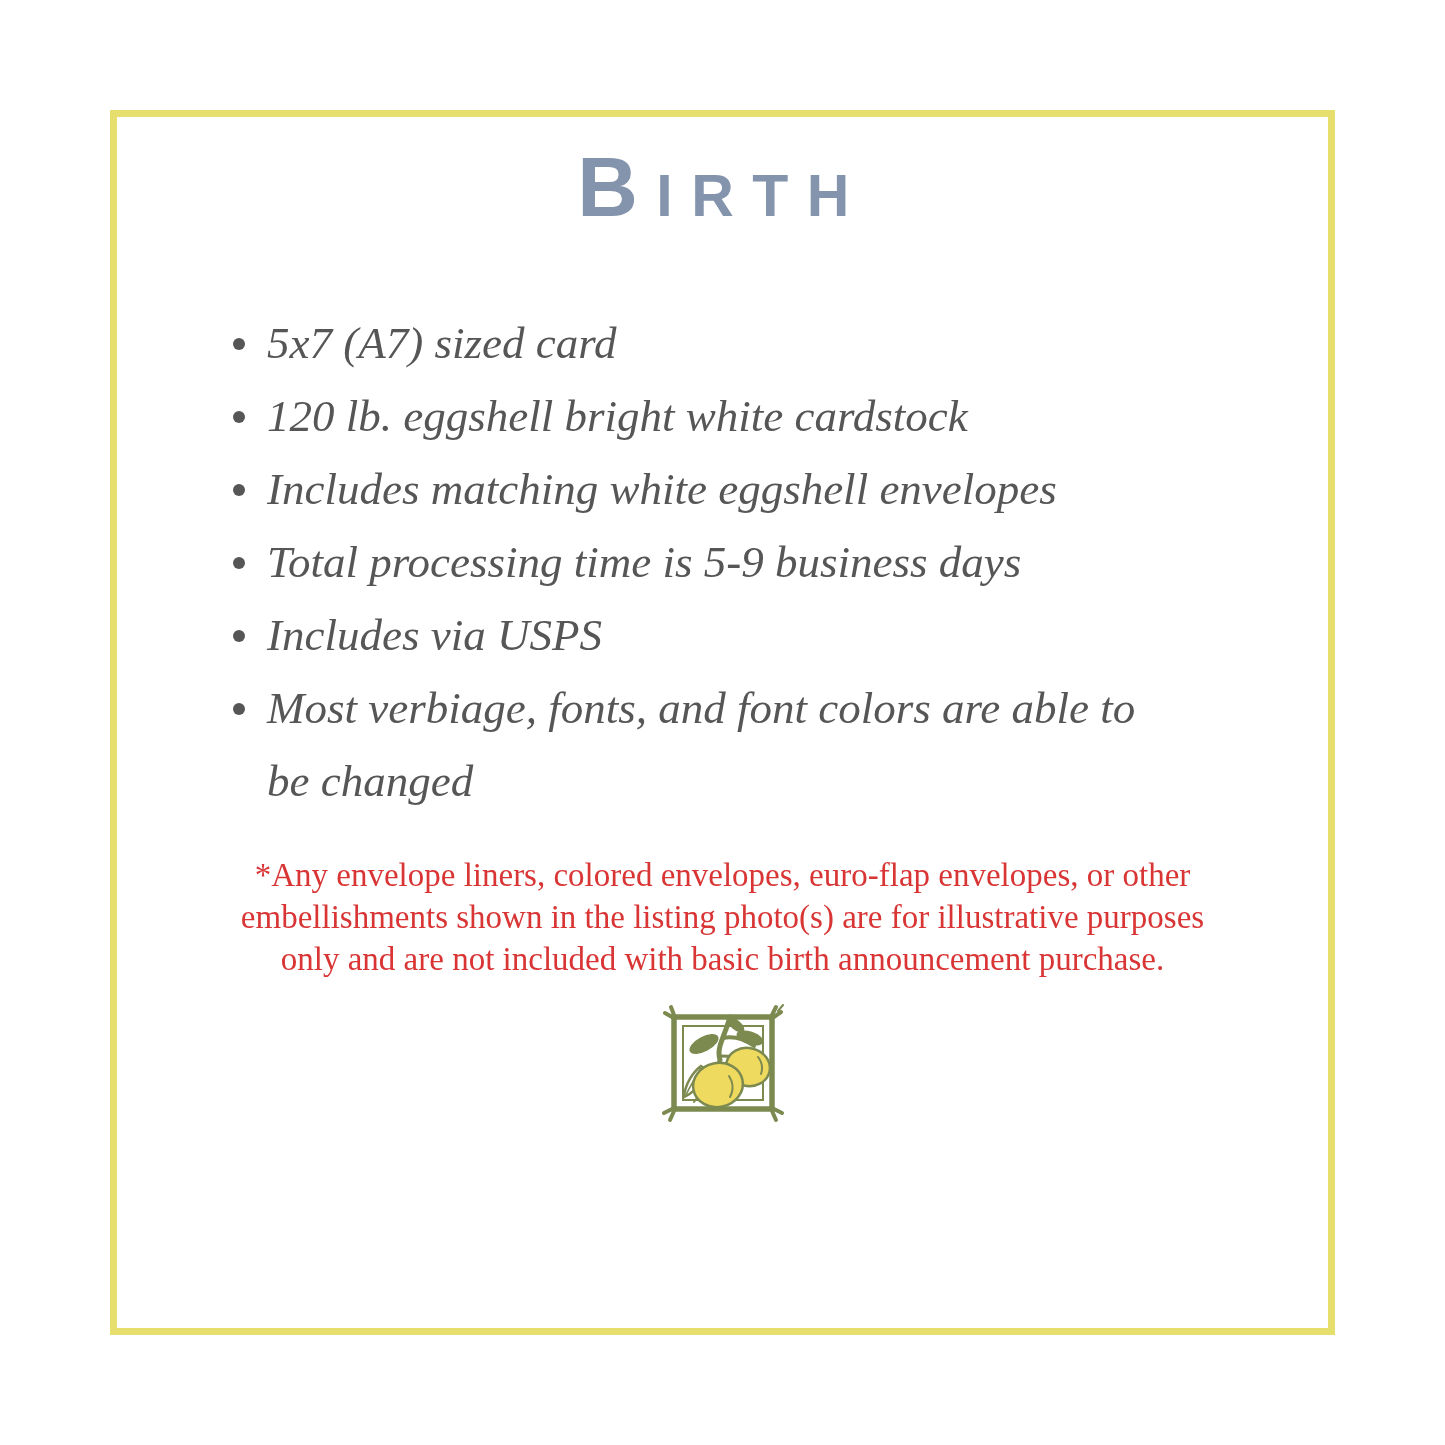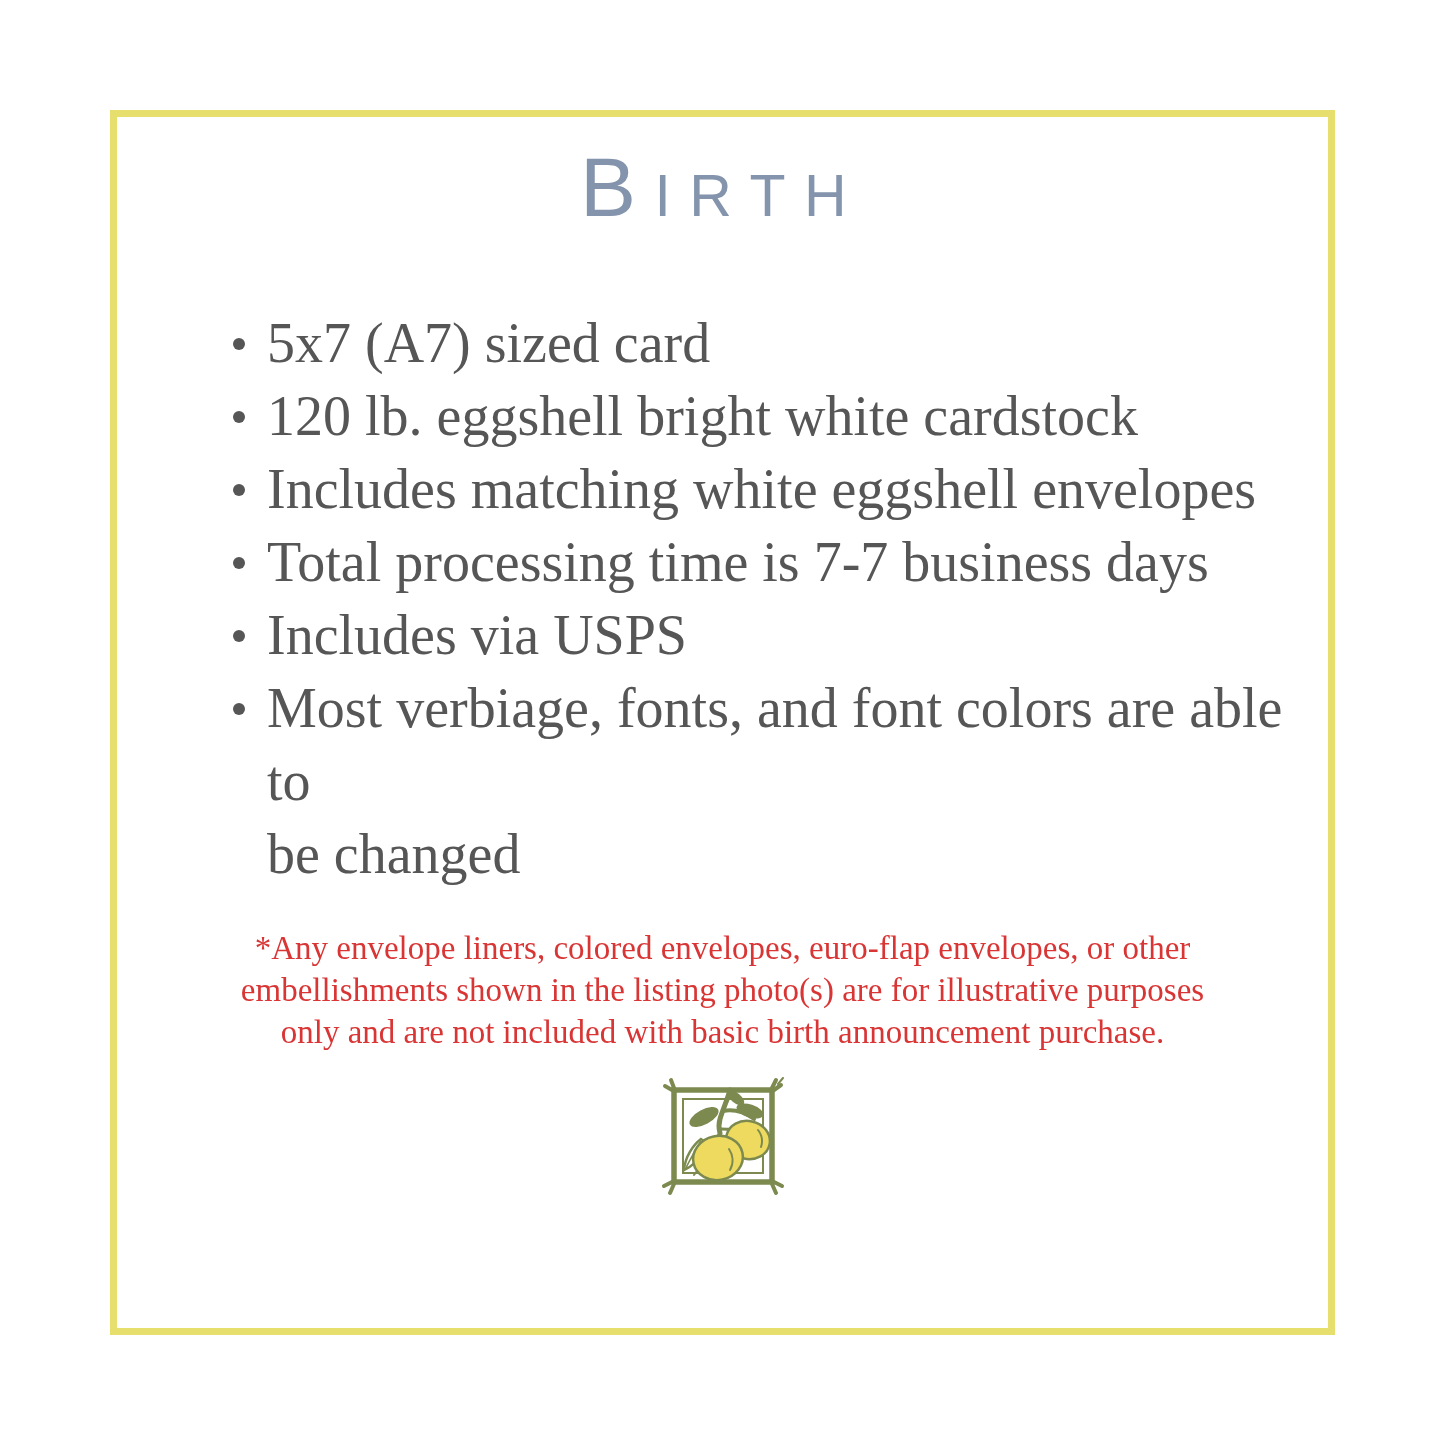--- a/index.html
+++ b/index.html
@@ -27,35 +27,36 @@
     width: 1225px; height: 1225px;
     border: 7px solid var(--frame-yellow);
     display: flex;
     flex-direction: column;
     align-items: center;
   }
   .title {
     margin-top: 24px;
     text-align: center;
     font-family: "Liberation Sans", sans-serif;
-    font-weight: 400;
+    font-weight: 700;
     font-variant: small-caps;
     font-size: 84px;
     line-height: 92px;
     letter-spacing: 0.22em;
     color: var(--title-blue);
   }
   .title .title-line { display: block; }
   .bullets {
     list-style: none;
     align-self: flex-start;
     margin: 74px 40px 0 120px;
-    font-size: 56px;
+    font-size: 45px;
     line-height: 73px;
     color: var(--body-gray);
+    font-style: italic;
   }
   .bullets li {
     position: relative;
     padding-left: 30px;
     white-space: pre-line;
   }
   .bullets li::before {
     content: "";
     position: absolute;
     left: -4px;
@@ -88,21 +89,21 @@
   <div class="frame">
 
     <h1 class="title">
       <span class="title-line">Birth</span>
     </h1>
 
     <ul class="bullets">
       <li>5x7 (A7) sized card</li>
       <li>120 lb. eggshell bright white cardstock</li>
       <li>Includes matching white eggshell envelopes</li>
-      <li>Total processing time is 7-7 business days</li>
+      <li>Total processing time is 5-9 business days</li>
       <li>Includes via USPS</li>
       <li>Most verbiage, fonts, and font colors are able to
 be changed</li>
     </ul>
 
     <p class="disclaimer">*Any envelope liners, colored envelopes, euro-flap envelopes, or other
 embellishments shown in the listing photo(s) are for illustrative purposes
 only and are not included with basic birth announcement purchase.</p>
 
     <div class="logo">

